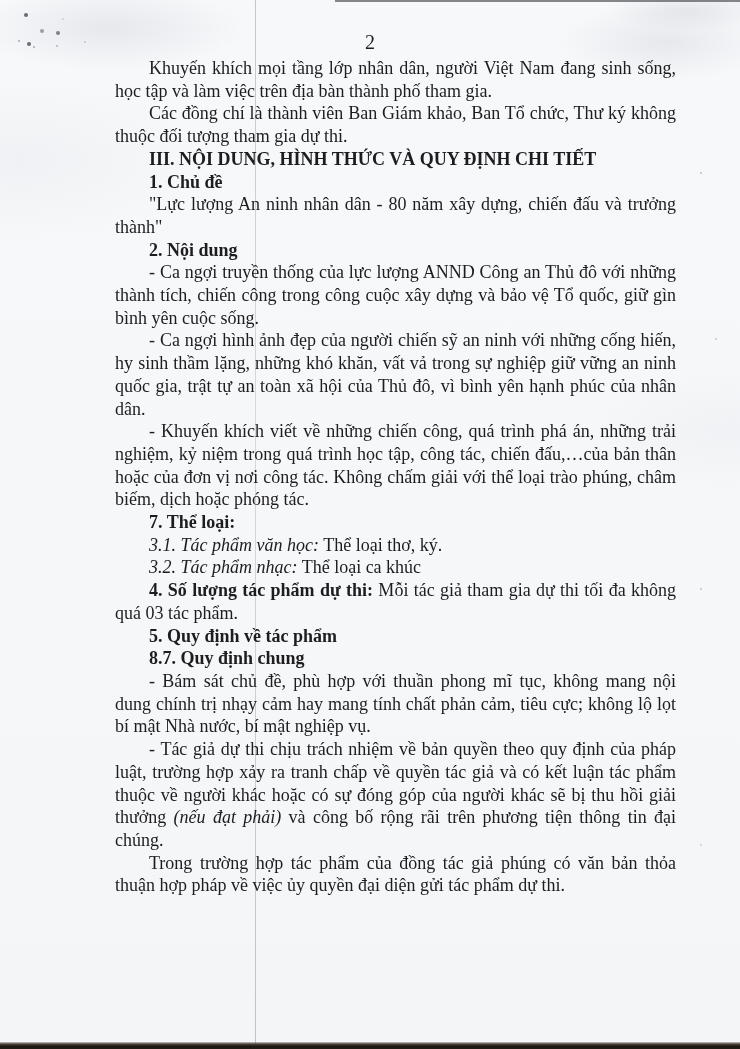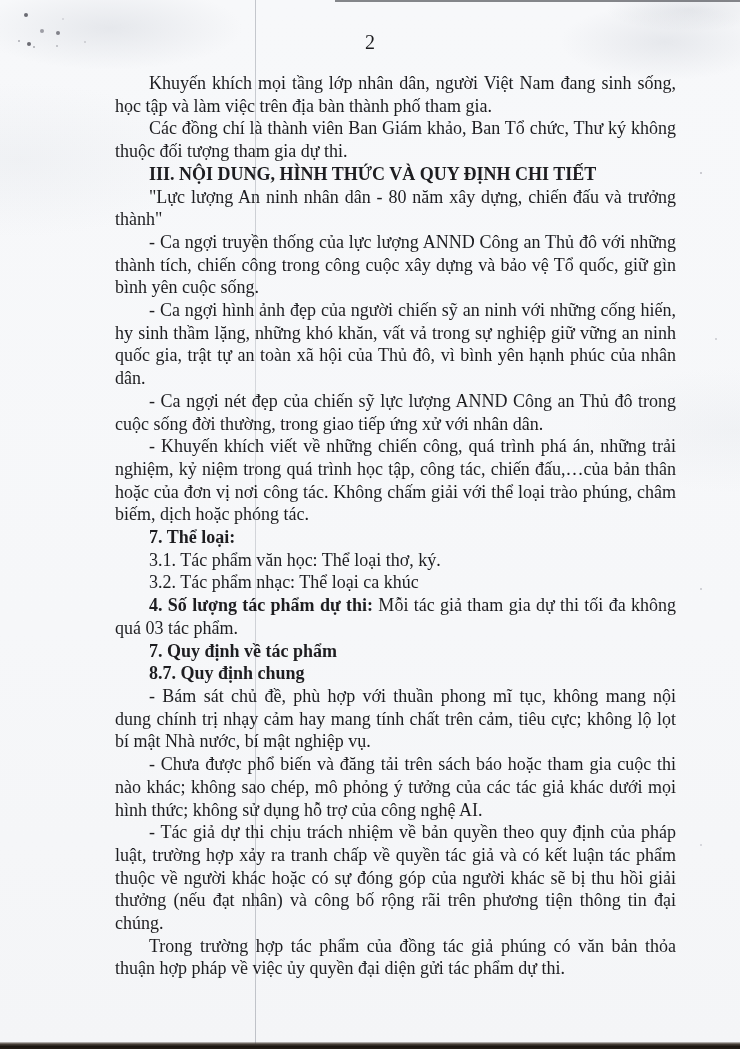--- a/index.html
+++ b/index.html
@@ -62,56 +62,56 @@
       700px 844px 0 0 rgba(130,130,140,.35);
     border-radius: 50%;
   }
   .page-number {
     position: absolute; top: 30px; left: 0; width: 740px;
     text-align: center;
     font-size: 20px; line-height: 24px;
     z-index: 2;
   }
   .content {
-    position: absolute; left: 115px; top: 72px; width: 561px;
+    position: absolute; left: 115px; top: 57px; width: 561px;
     text-align: justify;
     font-size: 18px; line-height: 22.7px;
     z-index: 2;
   }
   .content p { margin: 0; text-indent: 34px; }
   .content p.heading { font-weight: bold; }
   .content .run-b { font-weight: bold; }
-  .content .run-i { }
+  .content .run-i { font-style: italic; }
 </style>
 </head>
 <body>
 
 <div class="page">
   <div class="fold-line"></div>
   <div class="top-edge-line"></div>
   <div class="speckles"></div>
   <div class="dust-right"></div>
 
   <div class="page-number">2</div>
 
   <div class="content">
       <p class="body"><span>Khuyến khích mọi tầng lớp nhân dân, người Việt Nam đang sinh sống, học tập và làm việc trên địa bàn thành phố tham gia.</span></p>
       <p class="body"><span>Các đồng chí là thành viên Ban Giám khảo, Ban Tổ chức, Thư ký không thuộc đối tượng tham gia dự thi.</span></p>
       <p class="heading"><span>III. NỘI DUNG, HÌNH THỨC VÀ QUY ĐỊNH CHI TIẾT</span></p>
+      <p class="heading"><span>1. Chủ đề</span></p>
       <p class="body"><span>"Lực lượng An ninh nhân dân - 80 năm xây dựng, chiến đấu và trưởng thành"</span></p>
+      <p class="heading"><span>2. Nội dung</span></p>
       <p class="body"><span>- Ca ngợi truyền thống của lực lượng ANND Công an Thủ đô với những thành tích, chiến công trong công cuộc xây dựng và bảo vệ Tổ quốc, giữ gìn bình yên cuộc sống.</span></p>
       <p class="body"><span>- Ca ngợi hình ảnh đẹp của người chiến sỹ an ninh với những cống hiến, hy sinh thầm lặng, những khó khăn, vất vả trong sự nghiệp giữ vững an ninh quốc gia, trật tự an toàn xã hội của Thủ đô, vì bình yên hạnh phúc của nhân dân.</span></p>
-      <p class="body"><span>- Ca ngợi nét đẹp của chiến sỹ lực lượng ANND Công an Thủ đô trong cuộc sống đời thường, trong giao tiếp ứng xử với nhân dân.</span></p>
       <p class="body"><span>- Khuyến khích viết về những chiến công, quá trình phá án, những trải nghiệm, kỷ niệm trong quá trình học tập, công tác, chiến đấu,…của bản thân hoặc của đơn vị nơi công tác. Không chấm giải với thể loại trào phúng, châm biếm, dịch hoặc phóng tác.</span></p>
       <p class="heading"><span>7. Thể loại:</span></p>
       <p class="body"><span class="run-i">3.1. Tác phẩm văn học:</span><span> Thể loại thơ, ký.</span></p>
       <p class="body"><span class="run-i">3.2. Tác phẩm nhạc:</span><span> Thể loại ca khúc</span></p>
       <p class="body"><span class="run-b">4. Số lượng tác phẩm dự thi:</span><span> Mỗi tác giả tham gia dự thi tối đa không quá 03 tác phẩm.</span></p>
-      <p class="heading"><span>7. Quy định về tác phẩm</span></p>
+      <p class="heading"><span>5. Quy định về tác phẩm</span></p>
       <p class="heading"><span>8.7. Quy định chung</span></p>
-      <p class="body"><span>- Bám sát chủ đề, phù hợp với thuần phong mĩ tục, không mang nội dung chính trị nhạy cảm hay mang tính chất trên cảm, tiêu cực; không lộ lọt bí mật Nhà nước, bí mật nghiệp vụ.</span></p>
-      <p class="body"><span>- Chưa được phổ biến và đăng tải trên sách báo hoặc tham gia cuộc thi nào khác; không sao chép, mô phỏng ý tưởng của các tác giả khác dưới mọi hình thức; không sử dụng hỗ trợ của công nghệ AI.</span></p>
-      <p class="body"><span>- Tác giả dự thi chịu trách nhiệm về bản quyền theo quy định của pháp luật, trường hợp xảy ra tranh chấp về quyền tác giả và có kết luận tác phẩm thuộc về người khác hoặc có sự đóng góp của người khác sẽ bị thu hồi giải thưởng </span><span class="run-i">(nếu đạt nhân)</span><span> và công bố rộng rãi trên phương tiện thông tin đại chúng.</span></p>
+      <p class="body"><span>- Bám sát chủ đề, phù hợp với thuần phong mĩ tục, không mang nội dung chính trị nhạy cảm hay mang tính chất phản cảm, tiêu cực; không lộ lọt bí mật Nhà nước, bí mật nghiệp vụ.</span></p>
+      <p class="body"><span>- Tác giả dự thi chịu trách nhiệm về bản quyền theo quy định của pháp luật, trường hợp xảy ra tranh chấp về quyền tác giả và có kết luận tác phẩm thuộc về người khác hoặc có sự đóng góp của người khác sẽ bị thu hồi giải thưởng </span><span class="run-i">(nếu đạt phải)</span><span> và công bố rộng rãi trên phương tiện thông tin đại chúng.</span></p>
       <p class="body"><span>Trong trường hợp tác phẩm của đồng tác giả phúng có văn bản thỏa thuận hợp pháp về việc ủy quyền đại diện gửi tác phẩm dự thi.</span></p>
     </div>
 
   <div class="bottom-edge-band"></div>
 </div>
 
 </body></html>

